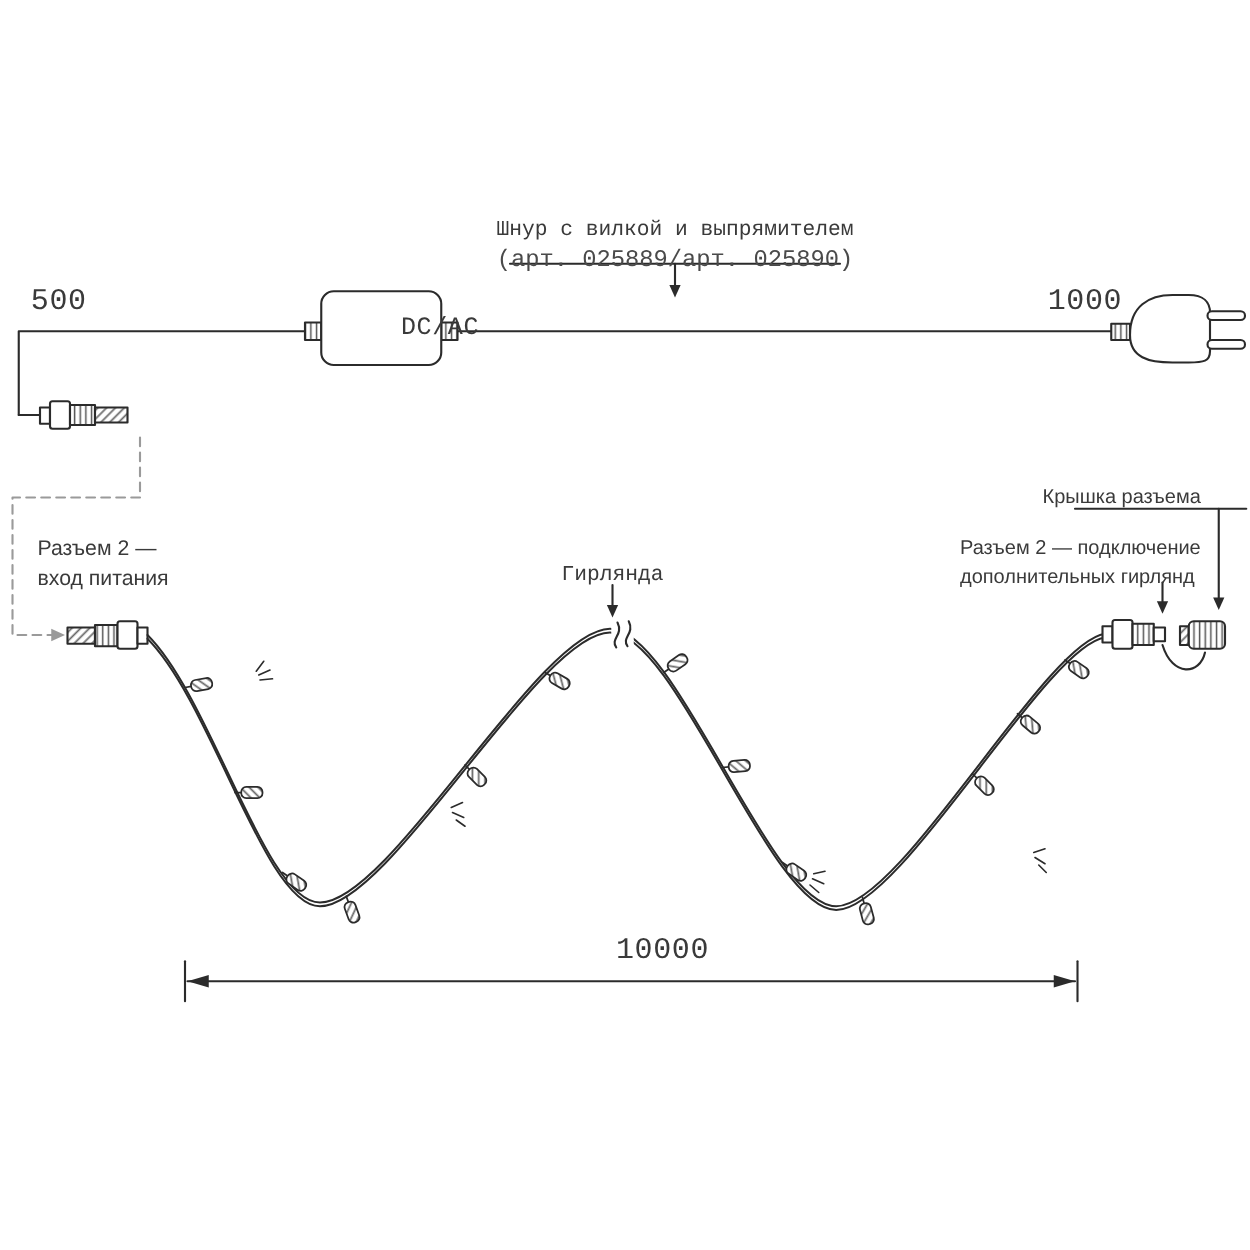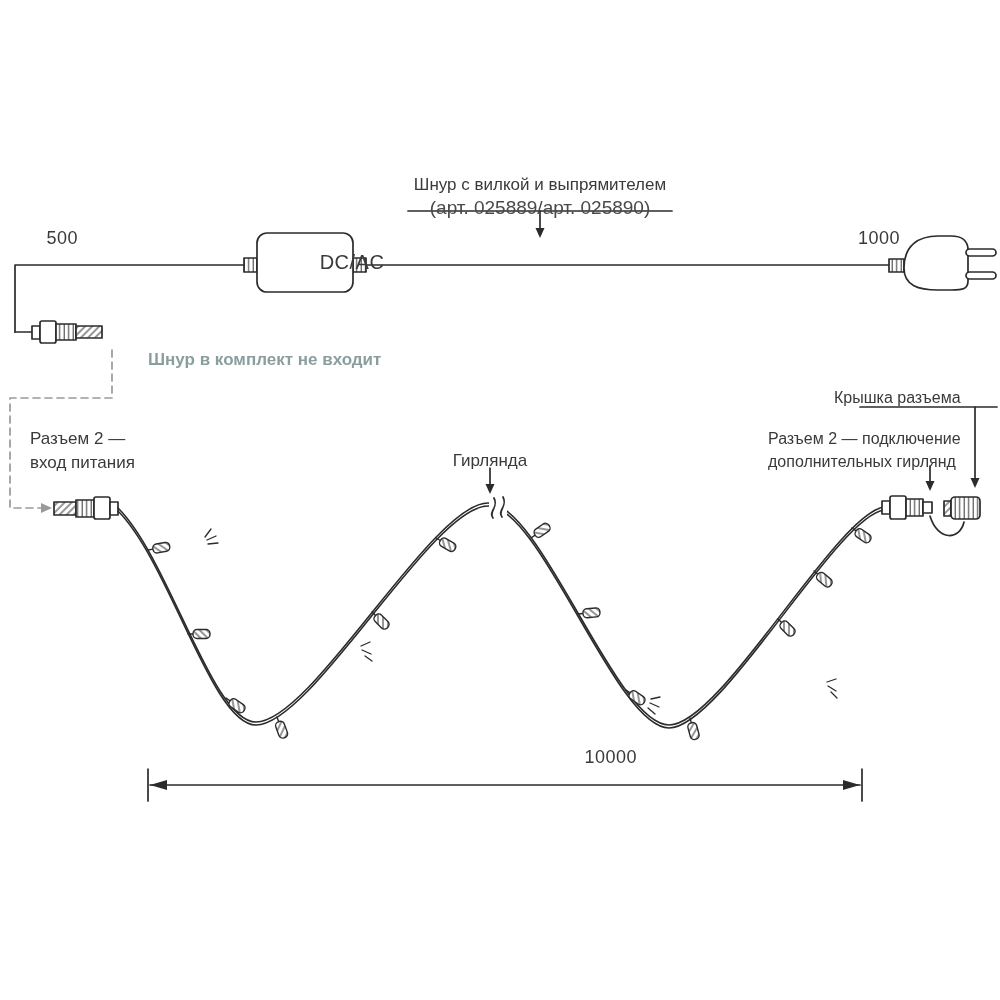--- a/index.html
+++ b/index.html
@@ -2,22 +2,22 @@
 <html><head>
 <meta charset="utf-8">
 <style>
   html,body{margin:0;padding:0;background:#ffffff;}
   .stage{
     position:relative;width:1000px;height:1000px;background:#fff;
     font-family:"Liberation Sans", sans-serif;color:#3a3a3a;overflow:hidden;
   }
   .stage svg{position:absolute;left:0;top:0;}
   .lbl{position:absolute;white-space:nowrap;}
-  .center{text-align:center;}
-  .dim{font-size:18px;letter-spacing:.5px;text-align:right;}
+  .center{text-align:center;font-family:Liberation Mono, monospace;}
+  .dim{font-size:24px;letter-spacing:.5px;}
   .t17{font-size:17px;line-height:1.42;}
   .t16{font-size:16px;line-height:1.45;}
   .t13{font-size:19px;color:#4a4a4a;}
   .note{font-size:17px;font-weight:bold;line-height:1.5;}
   .dcac{font-size:20px;letter-spacing:.5px;margin-left:47px;}
 </style>
 </head>
 <body>
 
 <div class="stage">
@@ -202,21 +202,20 @@
   <div class="lbl dim center" style="left:836px;top:228px;width:64px;">1000</div>
 
   <div class="lbl dcac center" style="left:257px;top:251px;width:96px;">DC/AC</div>
 
   <div class="lbl center" style="left:340px;top:173px;width:400px;">
     <div class="t17">Шнур с вилкой и выпрямителем</div>
     <div class="t13">(арт. 025889/арт. 025890)</div>
   </div>
 
   <div class="lbl note" style="left:148px;top:347px;color:#8b9e9e;">
-    <div>Шнур в комплект не входит</div>
   </div>
 
   <div class="lbl t17" style="left:30px;top:427px;">
     <div>Разъем 2 —</div>
     <div>вход питания</div>
   </div>
 
   <div class="lbl t17 center" style="left:420px;top:449px;width:140px;">Гирлянда</div>
 
   <div class="lbl t16" style="left:768px;top:427px;">

